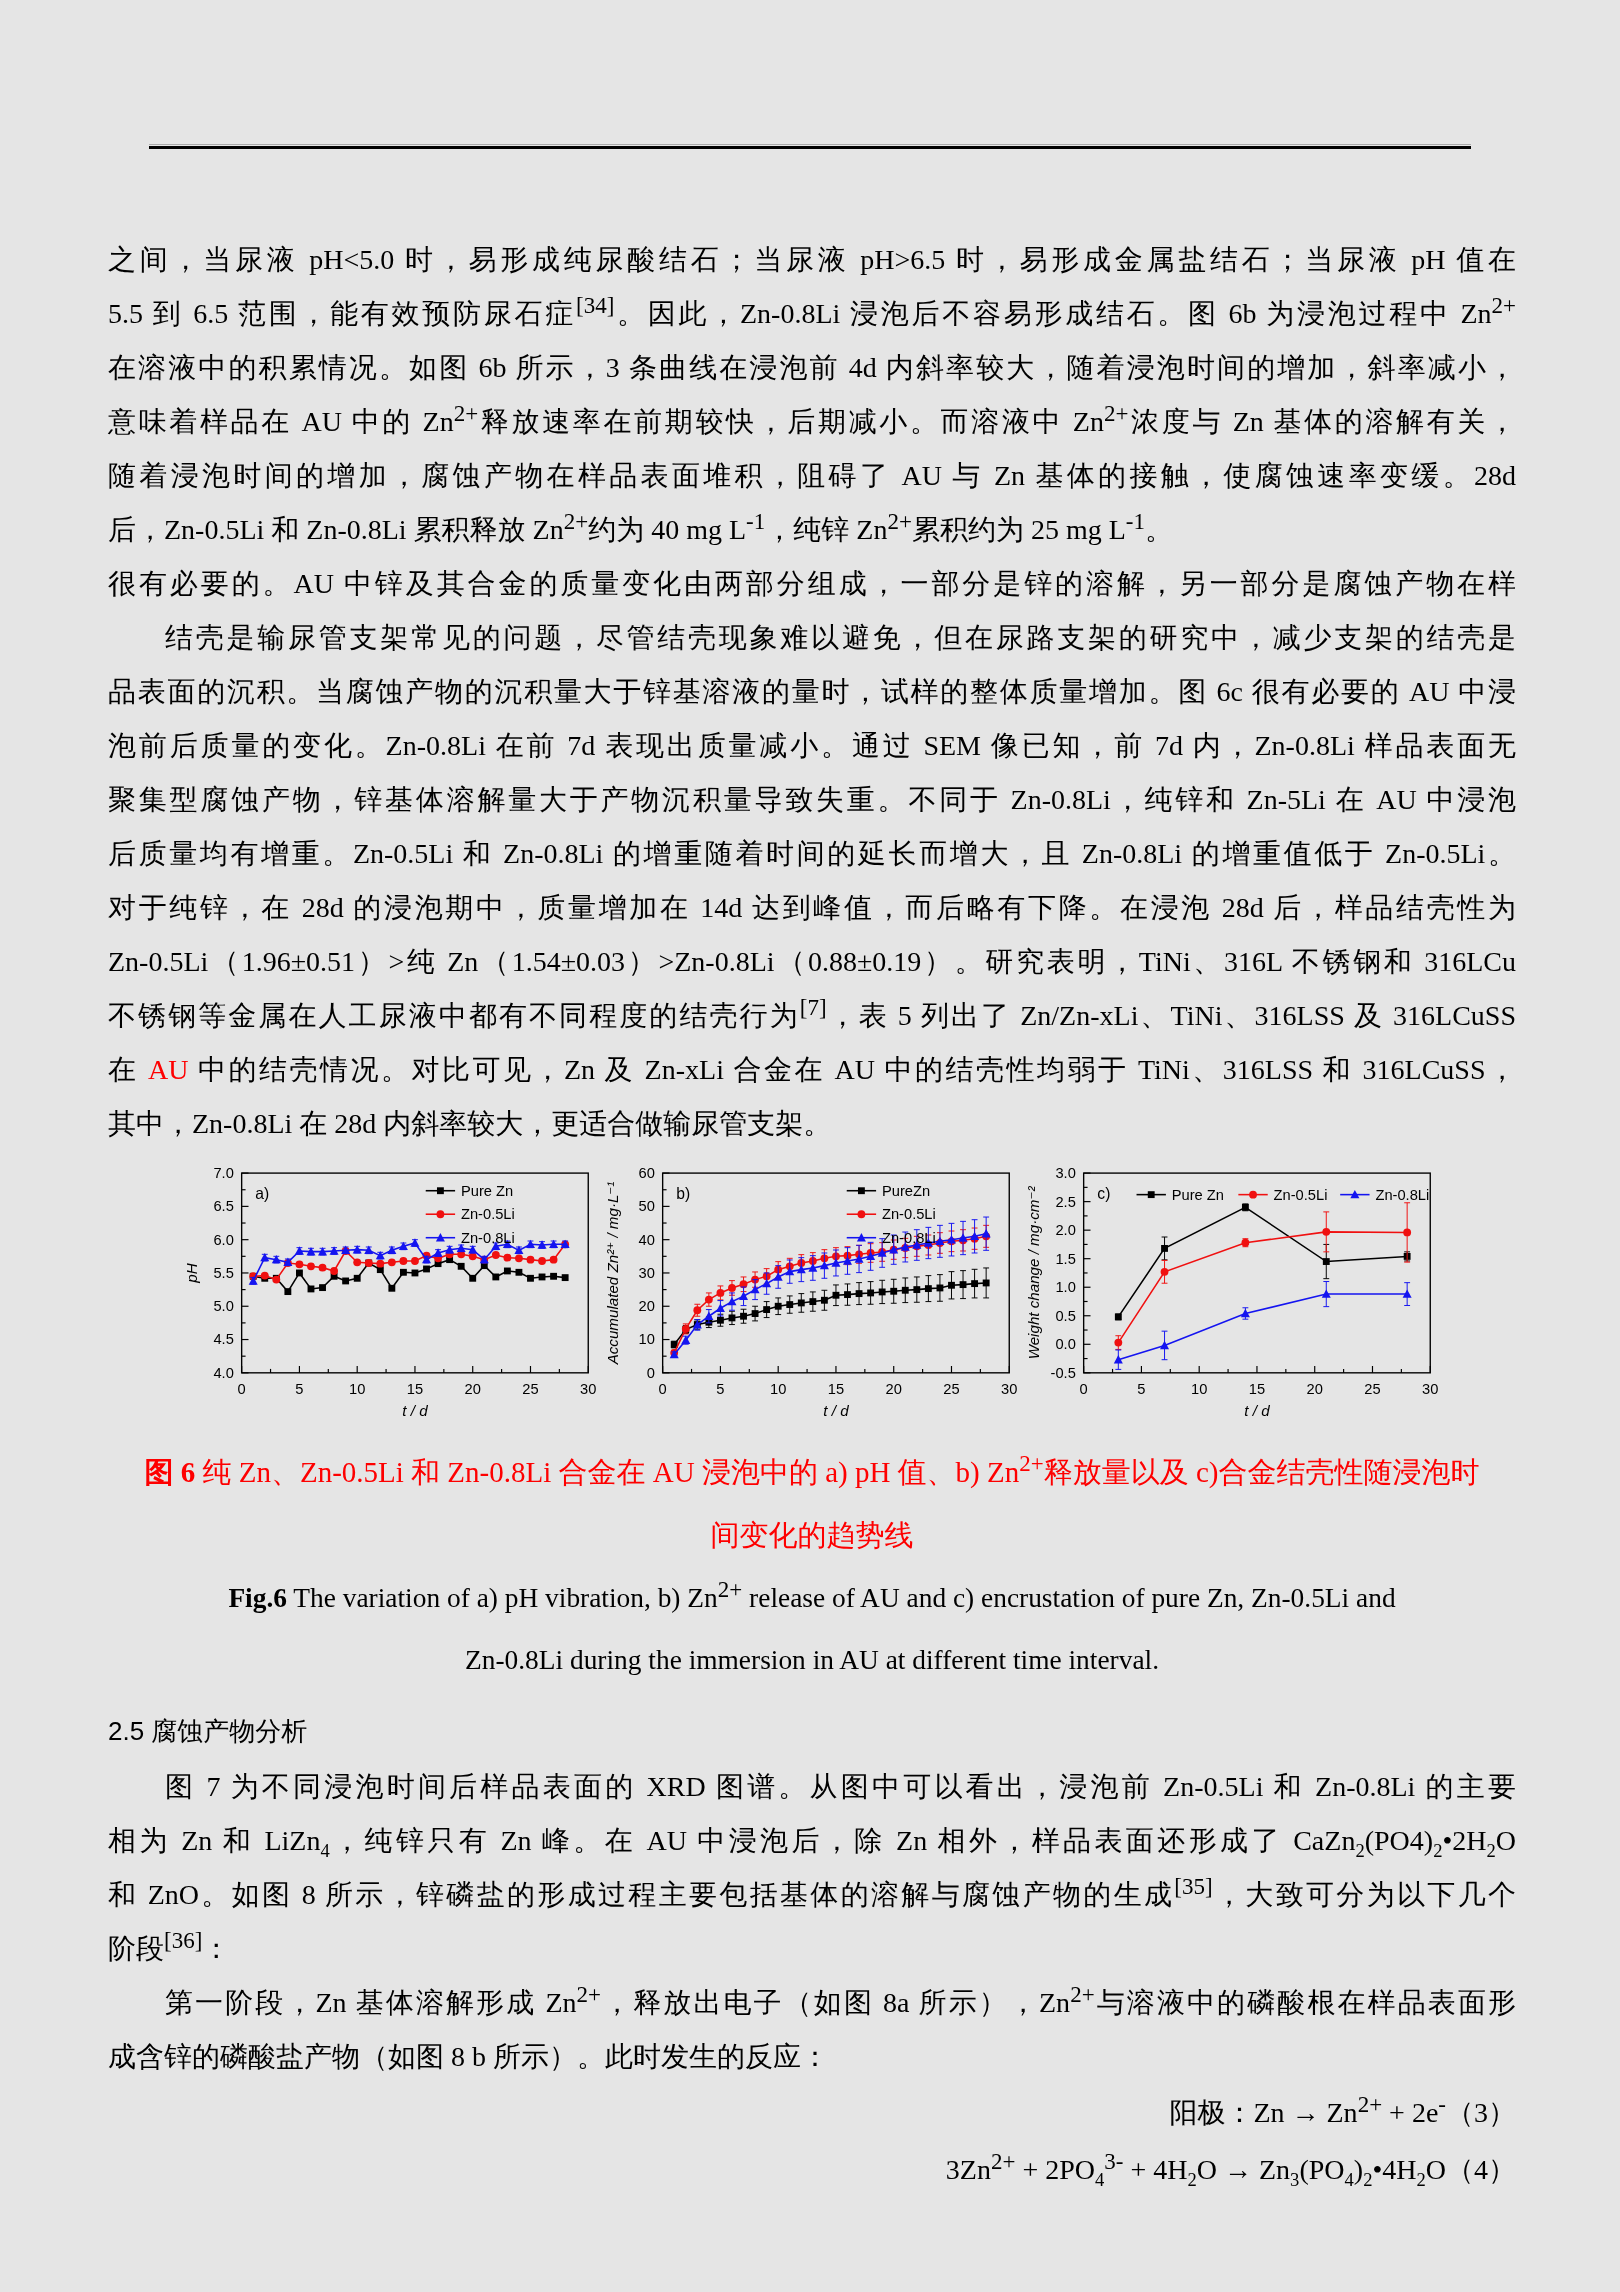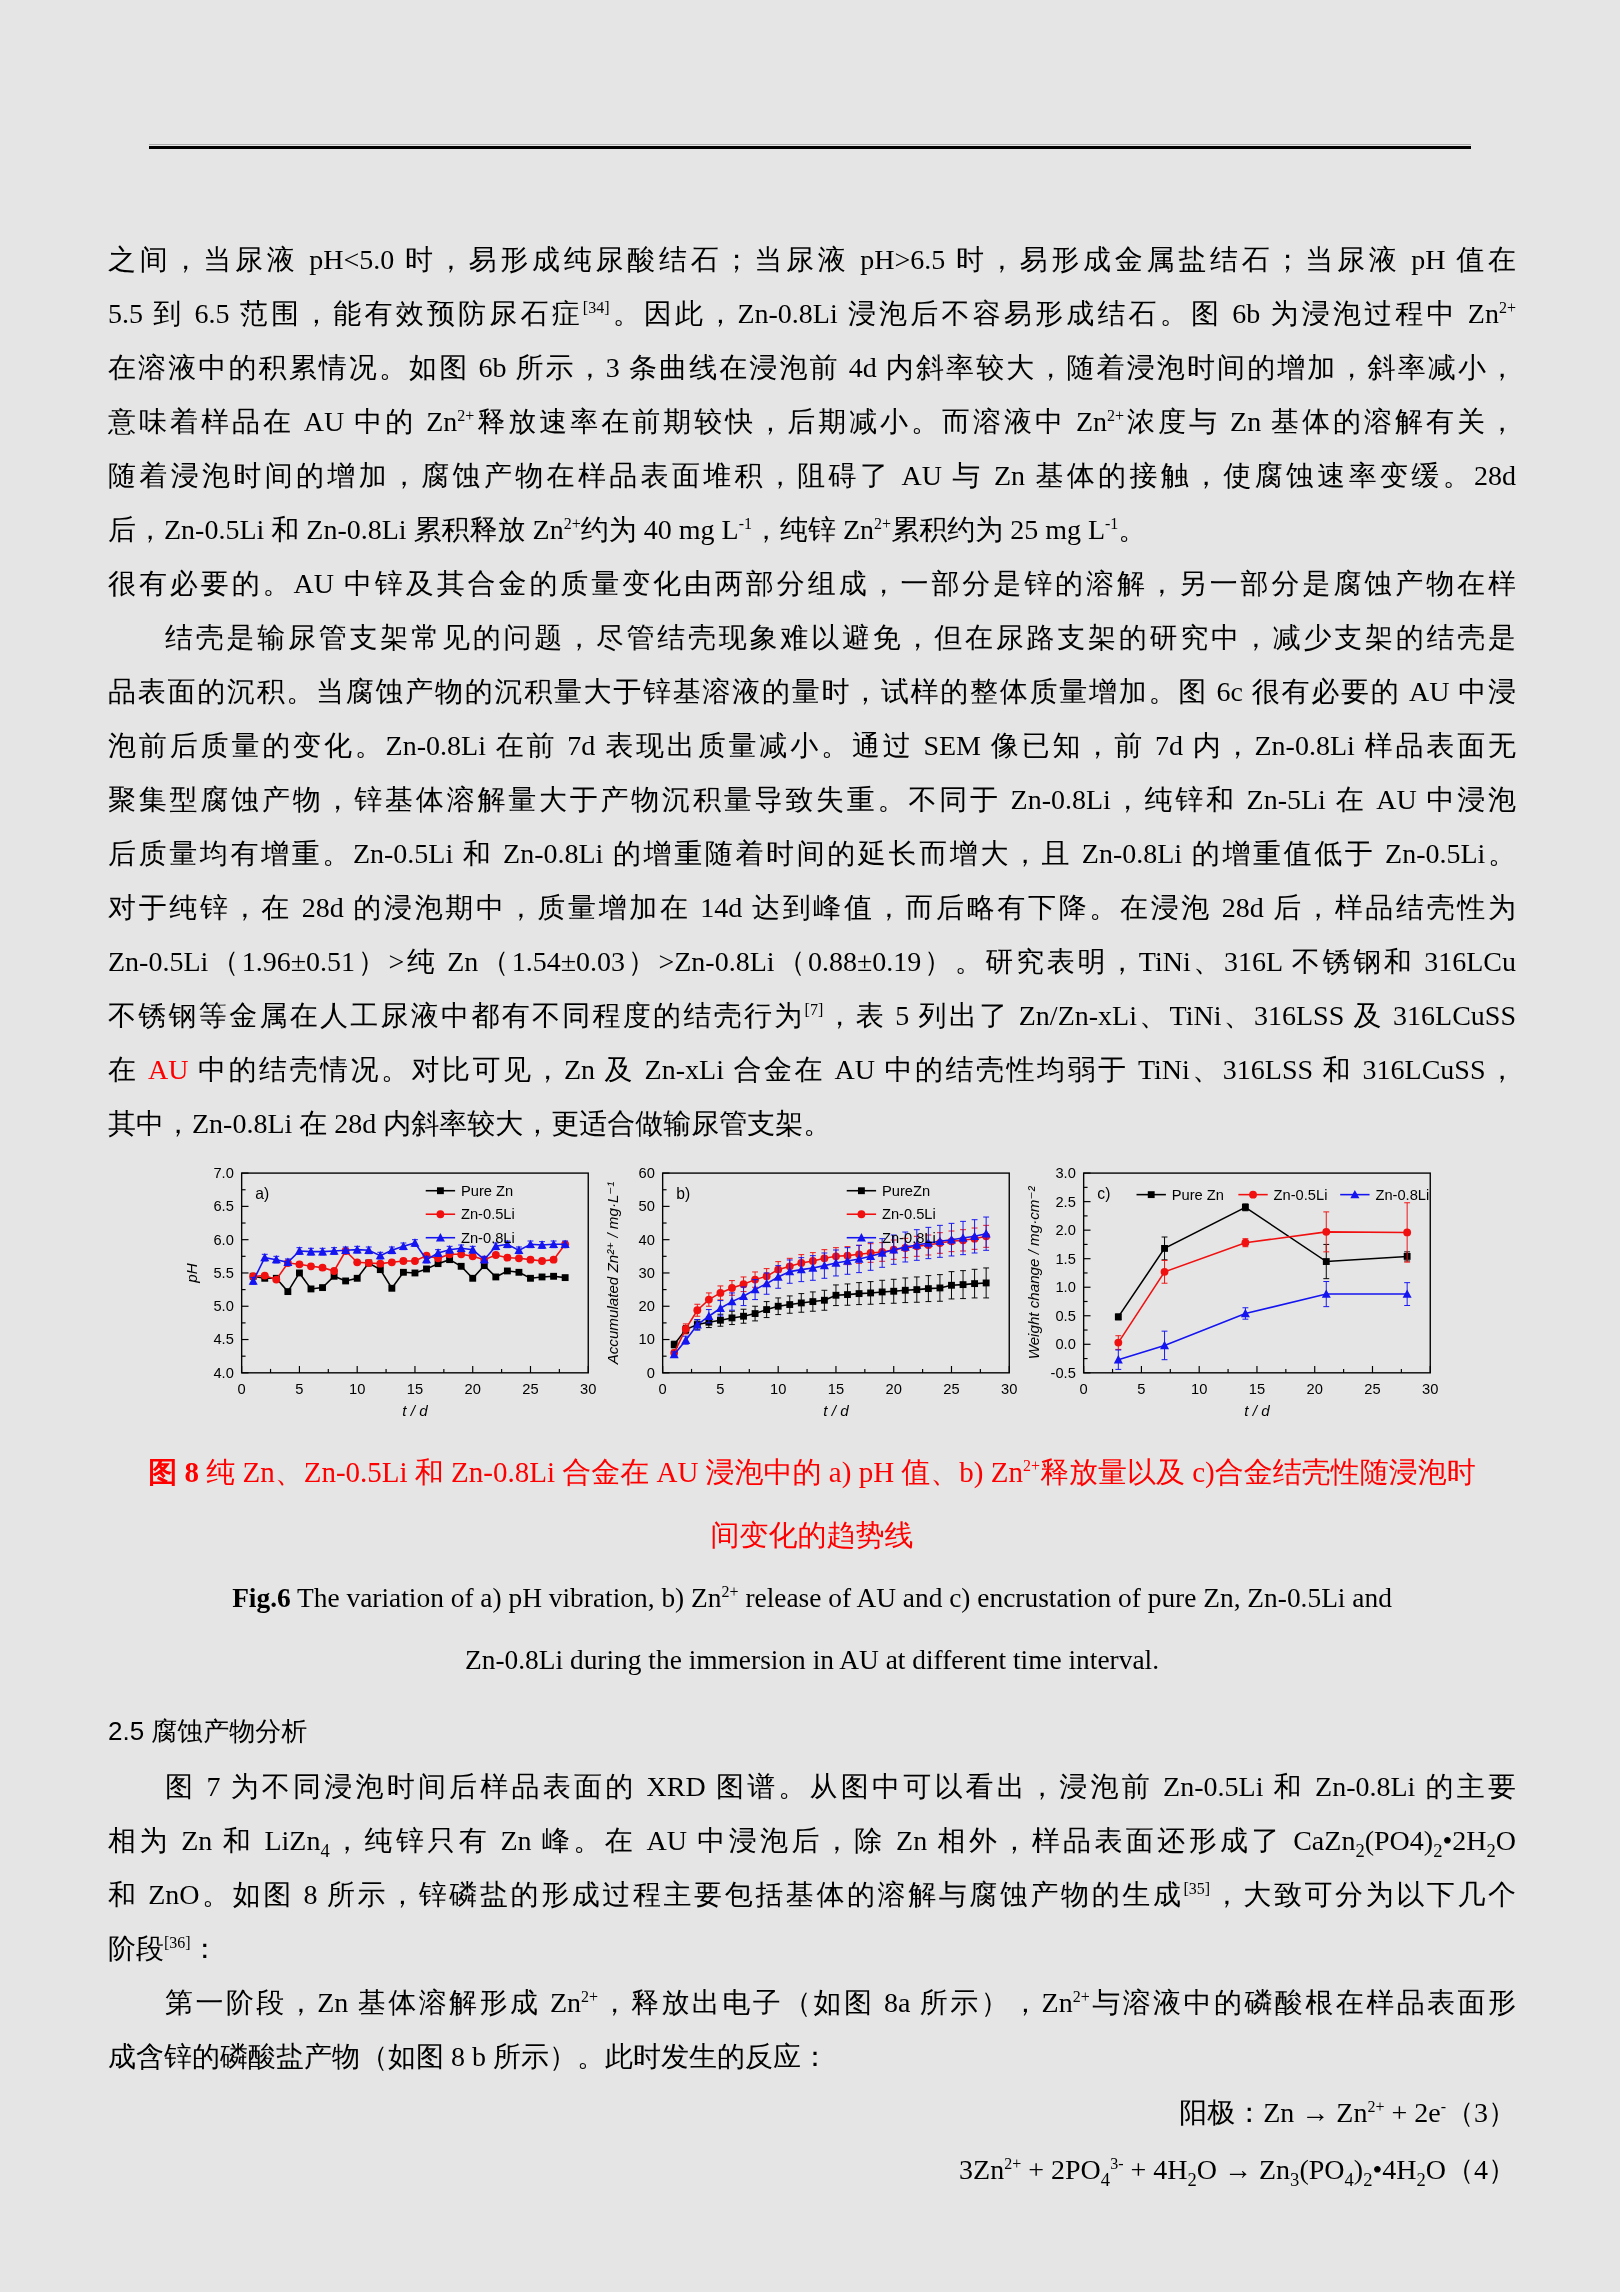--- a/index.html
+++ b/index.html
@@ -5,21 +5,21 @@
   html,body{margin:0;padding:0;background:#fff;}
   .page{position:relative;width:1620px;height:2293px;background:#e5e5e5;overflow:hidden;
         font-family:"Liberation Serif","DejaVu Serif",serif;color:#000;}
   .rule{position:absolute;left:149px;top:144px;width:1322px;}
   .rule .thin{height:1px;background:#aaa;}
   .rule .thick{height:2.9px;background:#000;margin-top:1px;}
   .content{position:absolute;left:108px;top:233px;width:1408px;}
   .line{font-size:28px;line-height:54px;text-align:justify;text-align-last:justify;}
   .line.short{text-align:center;text-align-last:left;}
   .indent{text-indent:57px;}
-  sup{font-size:16px;line-height:0;vertical-align:super;}
+  sup{font-size:23px;line-height:0;vertical-align:super;}
   sub{font-size:18.6px;line-height:0;vertical-align:sub;}
   .red{color:#fe0000;}
   .figure{display:flex;margin:9.8px 0 0 71px;width:1274px;}
   svg.chart{display:block;}
   .cap-zh{color:#fe0000;font-size:29px;line-height:63px;text-align:center;margin-top:13.7px;}
   .cap-en{font-size:27.4px;line-height:62px;text-align:center;}
   .heading{font-family:"Liberation Sans","DejaVu Sans",sans-serif;font-size:26px;line-height:57px;
            margin-top:11.8px;font-weight:500;}
   .eq{display:flex;justify-content:flex-end;font-size:28px;line-height:57px;}
   .eq .lhs3{padding-left:57px;}
@@ -988,21 +988,21 @@
           <line x1="222" y1="34" x2="252" y2="34" stroke="#f01010" stroke-width="1.6"></line>
           <circle cx="237" cy="34" r="4" fill="#f01010"></circle>
           <text x="258" y="39" class="legend">Zn-0.5Li</text>
           <line x1="326" y1="34" x2="356" y2="34" stroke="#1414f0" stroke-width="1.6"></line>
           <path d="M 341 29.2 L 345.6 37.8 L 336.4 37.8 Z" fill="#1414f0"></path>
           <text x="362" y="39" class="legend">Zn-0.8Li</text>
         </svg>
     </div>
 
     <div>
-      <div class="cap-zh"><b>图 8</b> 纯 Zn、Zn-0.5Li 和 Zn-0.8Li 合金在 AU 浸泡中的 a) pH 值、b) Zn<sup>2+</sup>释放量以及 c)合金结壳性随浸泡时</div>
+      <div class="cap-zh"><b>图 6</b> 纯 Zn、Zn-0.5Li 和 Zn-0.8Li 合金在 AU 浸泡中的 a) pH 值、b) Zn<sup>2+</sup>释放量以及 c)合金结壳性随浸泡时</div>
       <div class="cap-zh" style="margin-top:0;">间变化的趋势线</div>
     </div>
 
     <div>
       <div class="cap-en"><b>Fig.6</b> The variation of a) pH vibration, b) Zn<sup>2+</sup> release of AU and c) encrustation of pure Zn, Zn-0.5Li and</div>
       <div class="cap-en">Zn-0.8Li during the immersion in AU at different time interval.</div>
     </div>
 
     <div class="heading">2.5 腐蚀产物分析</div>
 

